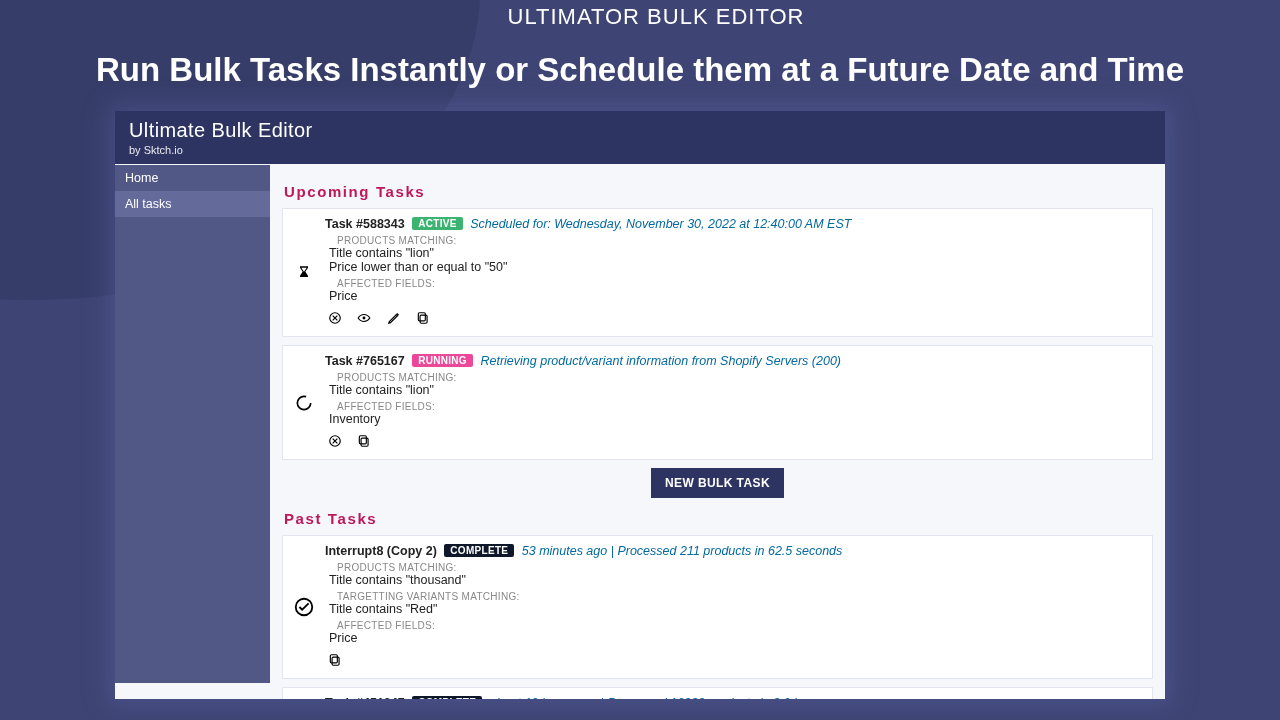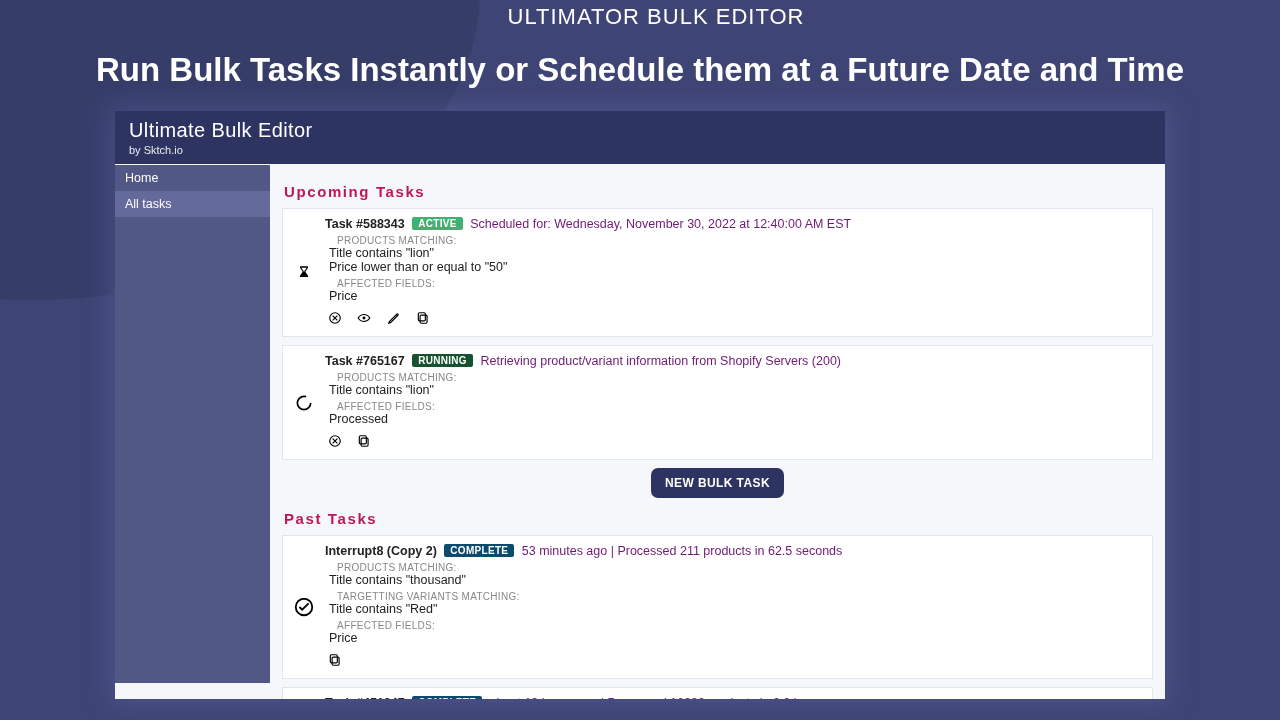--- a/index.html
+++ b/index.html
@@ -115,24 +115,24 @@
     color: #fff;
     font-size: 10px;
     font-weight: 600;
     letter-spacing: .3px;
     padding: 1px 6px;
     border-radius: 2px;
     vertical-align: 1px;
     margin: 0 4px;
   }
   .tag-active   { background: #3cb371; }
-  .tag-running  { background: #14532d; }
-  .tag-complete { background: #0c4a6e; }
+  .tag-running  { background: #ec4899; }
+  .tag-complete { background: #0f172a; }
   .task-head b { font-weight: 700; }
-  .task-meta { color: #701a75; margin-top: 12px; }
+  .task-meta { font-style: italic; color: #0369a1; margin-top: 12px; }
   .sublabel {
     color: #888;
     font-size: 10px;
     letter-spacing: .3px;
     margin-top: 4px;
     padding-left: 12px;
   }
   .crit    { margin-left: 4px; }
   .actions { margin-top: 6px; }
   .action-btn {
@@ -149,21 +149,20 @@
     display: block;
     width: fit-content;
     margin: 4px auto 12px;
     background: #2e3462;
     color: #fff;
     font-size: 12px;
     font-weight: 600;
     letter-spacing: .4px;
     padding: 8px 14px;
     cursor: pointer;
-    border-radius: 7px;
   }
 </style>
 </head>
 <body>
 
 <div class="bg-curve"></div>
 
 <div class="hero-title">ULTIMATOR BULK EDITOR</div>
 <div class="hero-sub">Run Bulk Tasks Instantly or Schedule them at a Future Date and Time</div>
 
@@ -235,21 +234,21 @@
           </svg>
       </div>
       <div class="task-head">
         <b>Task #765167</b>
         <span class="status-tag tag-running">RUNNING</span>
         <span class="task-meta">Retrieving product/variant information from Shopify Servers (200)</span>
       </div>
       <div class="sublabel">PRODUCTS MATCHING:</div>
       <div class="crit">Title contains "lion"</div>
       <div class="sublabel">AFFECTED FIELDS:</div>
-      <div class="crit">Processed</div>
+      <div class="crit">Inventory</div>
       <div class="actions">
         <span class="action-btn">
             <svg width="14" height="14" viewBox="0 0 24 24">
               <circle cx="12" cy="12" r="9" fill="none" stroke="#000" stroke-width="2"></circle>
               <path d="M8 8l8 8M16 8l-8 8" stroke="#000" stroke-width="2"></path>
             </svg>
           </span>
         <span class="action-btn">
             <svg width="14" height="14" viewBox="0 0 24 24">
               <rect x="7" y="7" width="12" height="14" rx="2" fill="none" stroke="#000" stroke-width="2"></rect>

